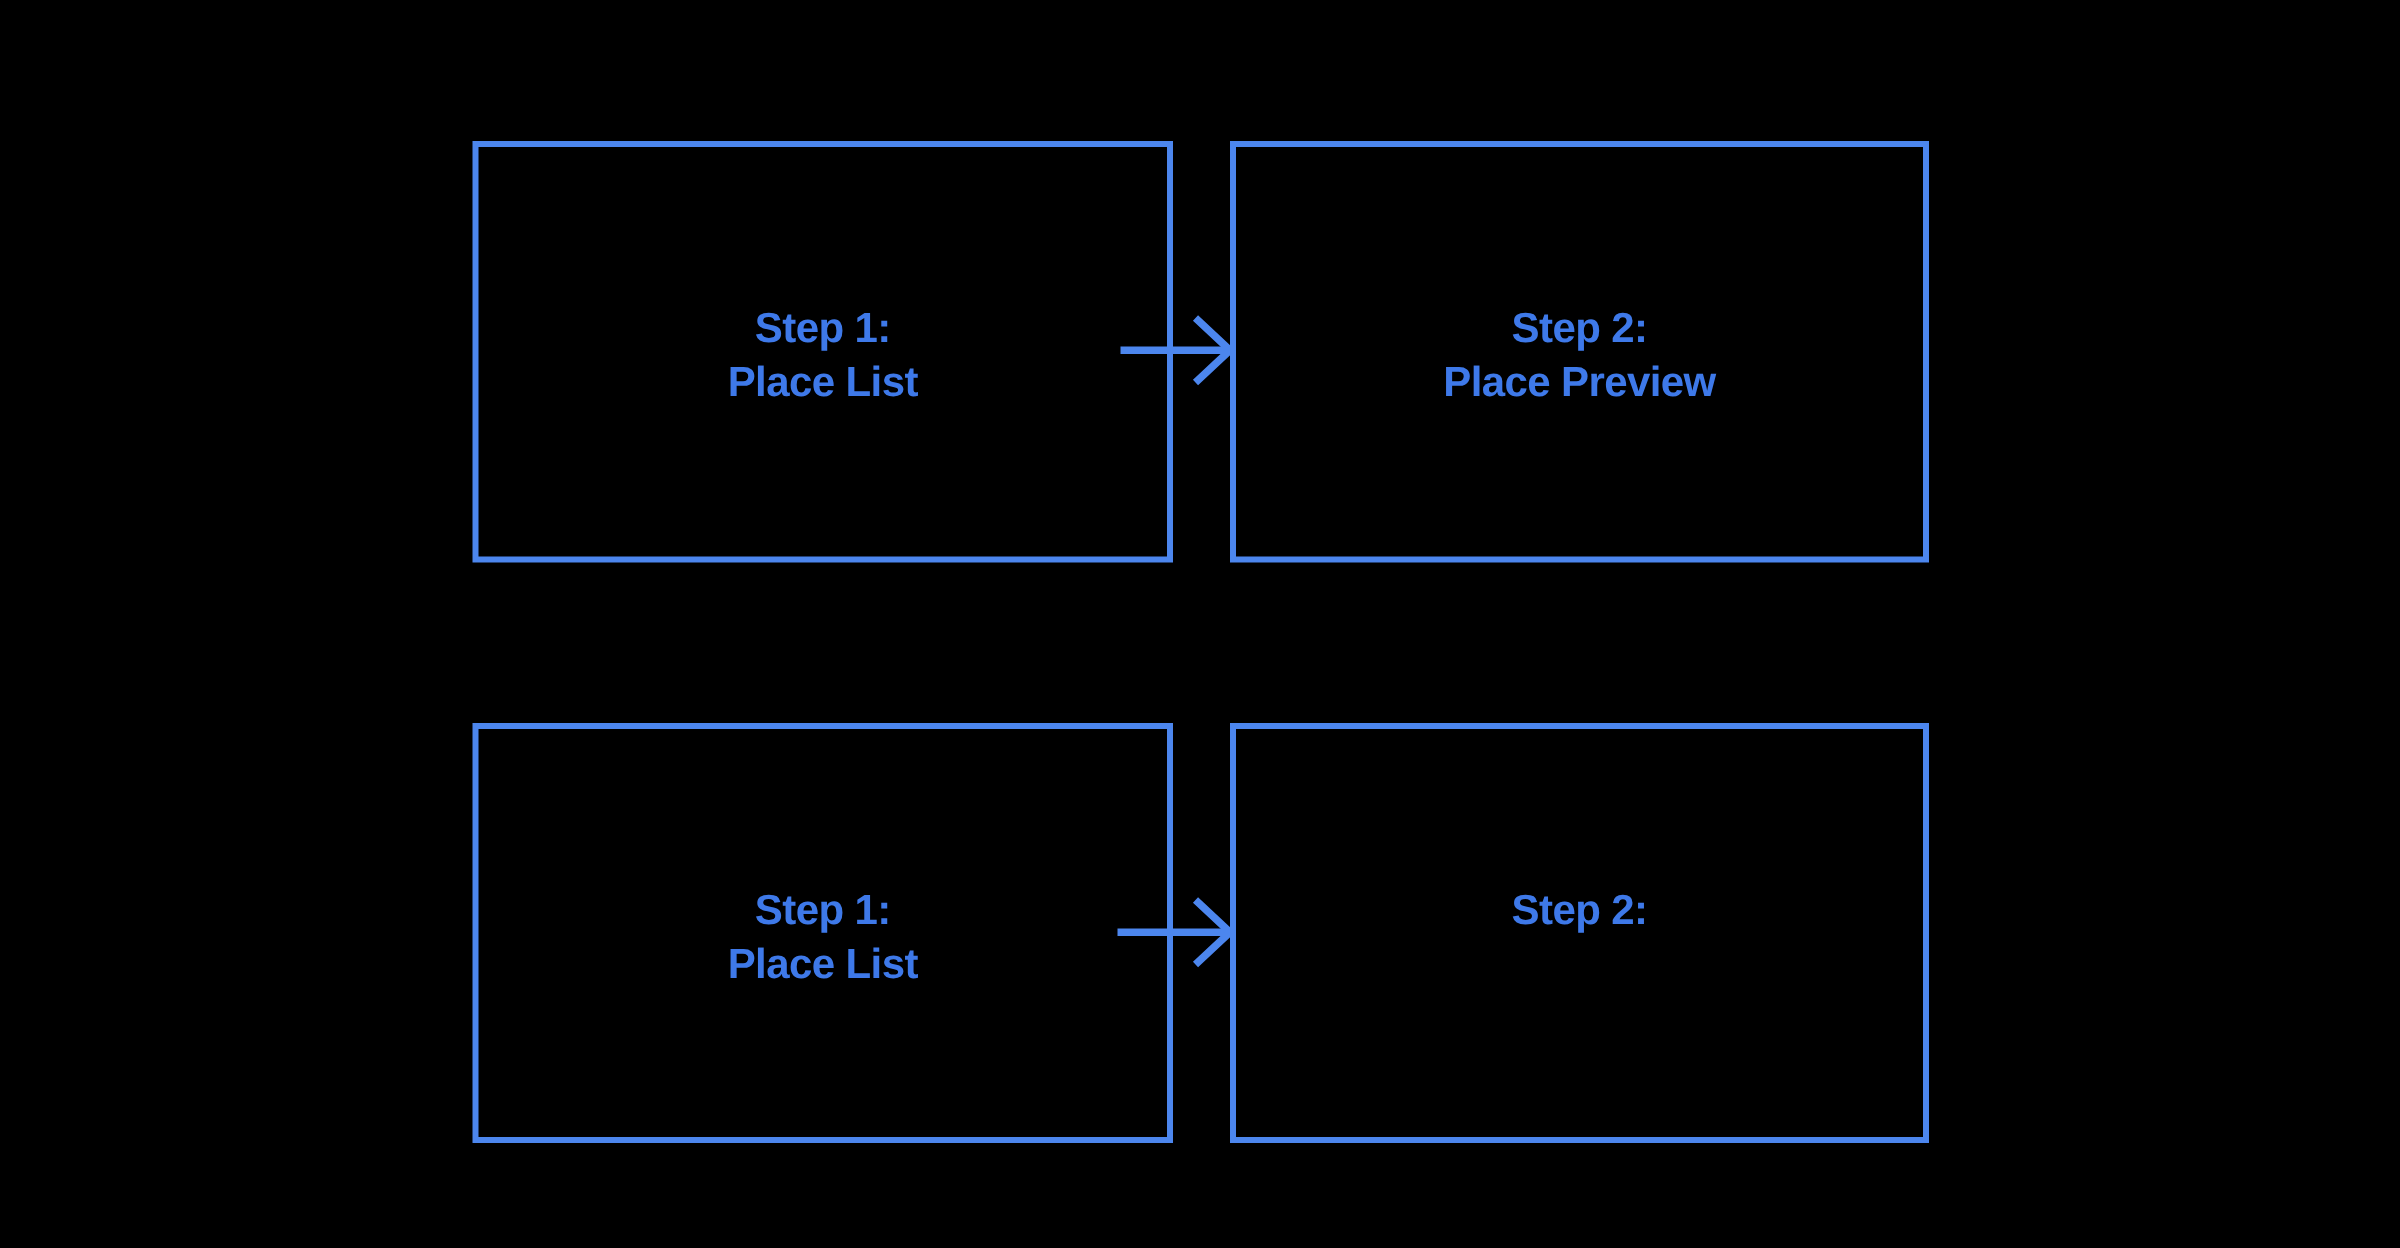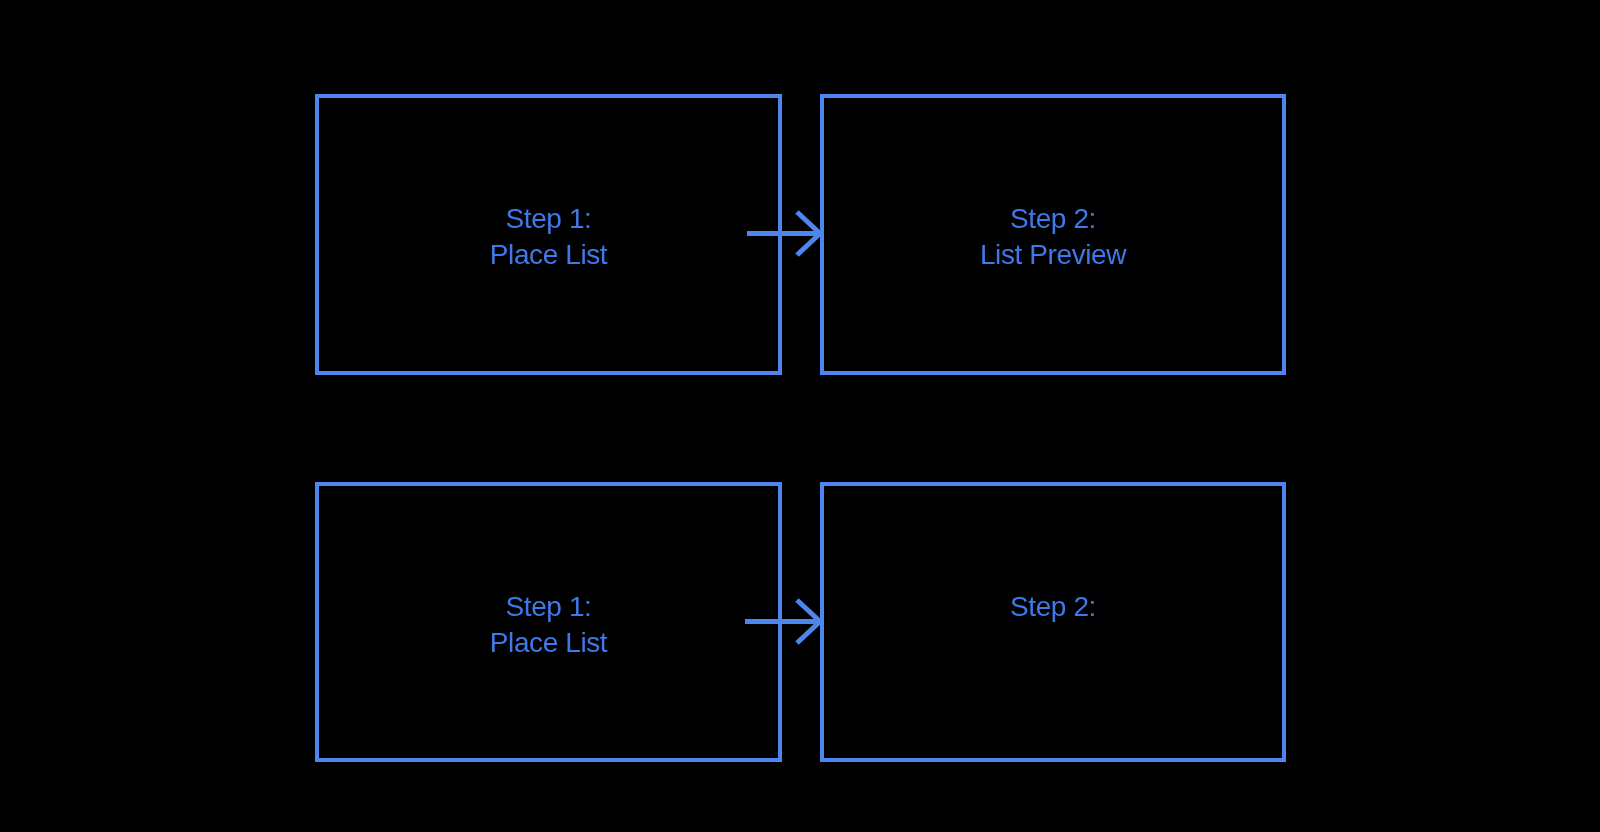--- a/index.html
+++ b/index.html
@@ -28,21 +28,21 @@
   #box-top-left     { left: 315px; top:  94px; width: 467px; height: 281px; }
   #box-top-right    { left: 820px; top:  94px; width: 466px; height: 281px; }
   #box-bottom-left  { left: 315px; top: 482px; width: 467px; height: 280px; }
   #box-bottom-right { left: 820px; top: 482px; width: 466px; height: 280px; }
   .box-label {
     position: absolute;
     top: 103px;            
     left: 0; right: 0;
     text-align: center;
     color: var(--node_text);
-    font-weight: normal;
+    font-weight: bold;
     font-size: 28px;
     line-height: 36px;
     letter-spacing: -0.4px;
   }
   .box-label .line { white-space: nowrap; }
   .connectors {
     position: absolute;
     left: 0; top: 0;
     width: 1600px; height: 832px;
     pointer-events: none;
@@ -64,21 +64,21 @@
   <div class="box" id="box-top-left">
     <div class="box-label">
       <div class="line">Step 1:</div>
       <div class="line">Place List</div>
     </div>
   </div>
 
   <div class="box" id="box-top-right">
     <div class="box-label">
       <div class="line">Step 2:</div>
-      <div class="line">List Preview</div>
+      <div class="line">Place Preview</div>
     </div>
   </div>
 
   <div class="box" id="box-bottom-left">
     <div class="box-label">
       <div class="line">Step 1:</div>
       <div class="line">Place List</div>
     </div>
   </div>
 

